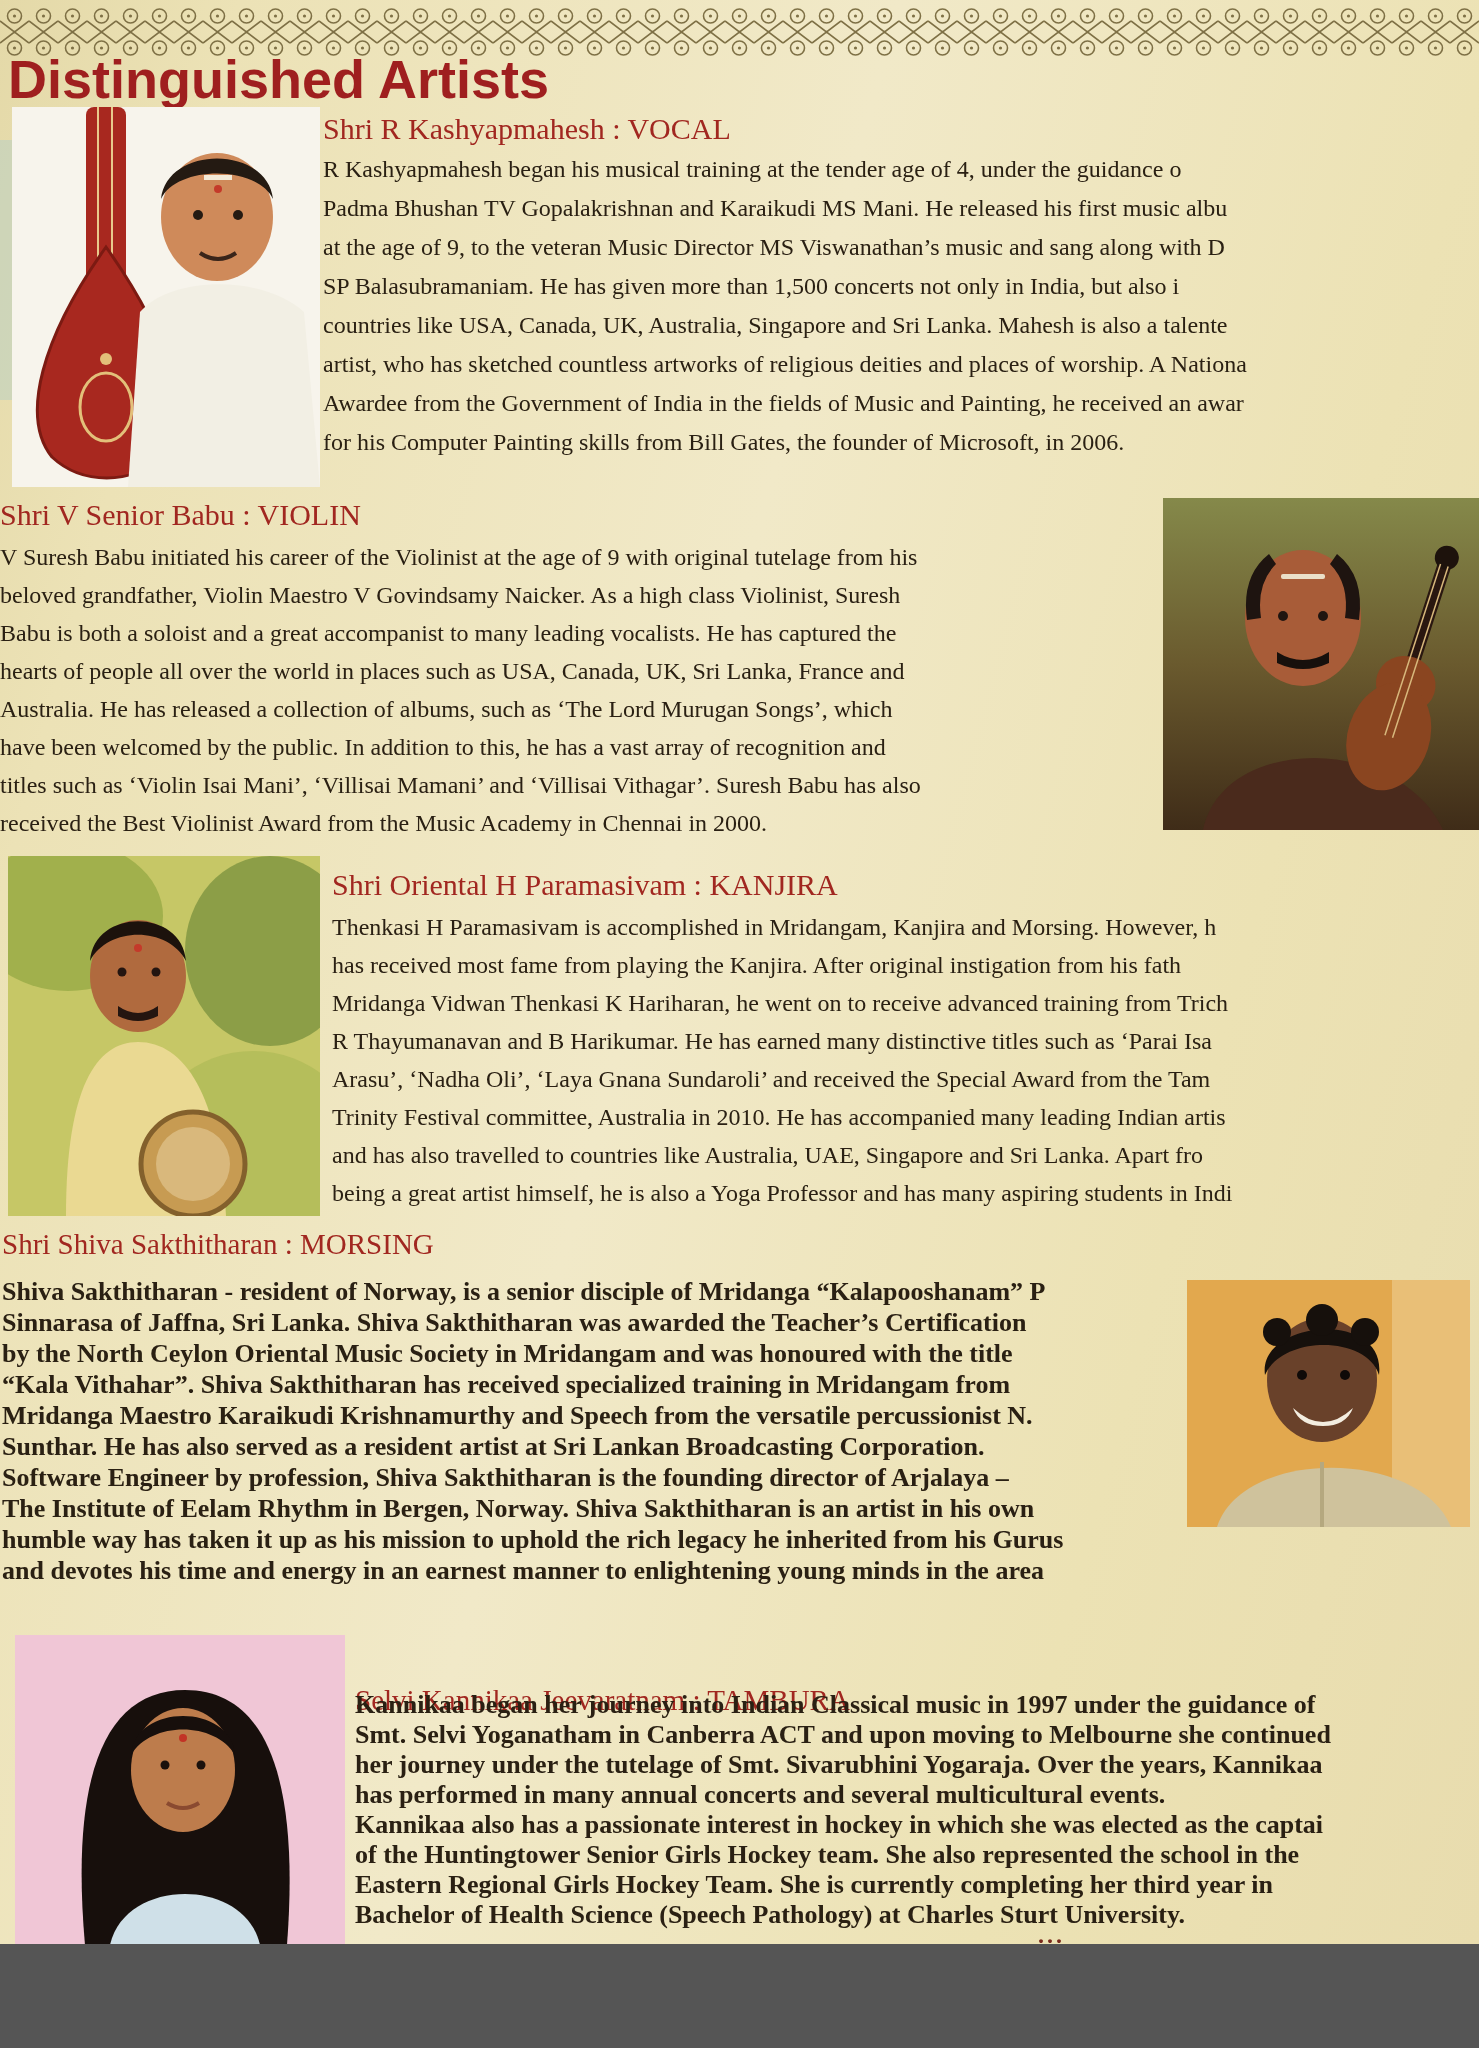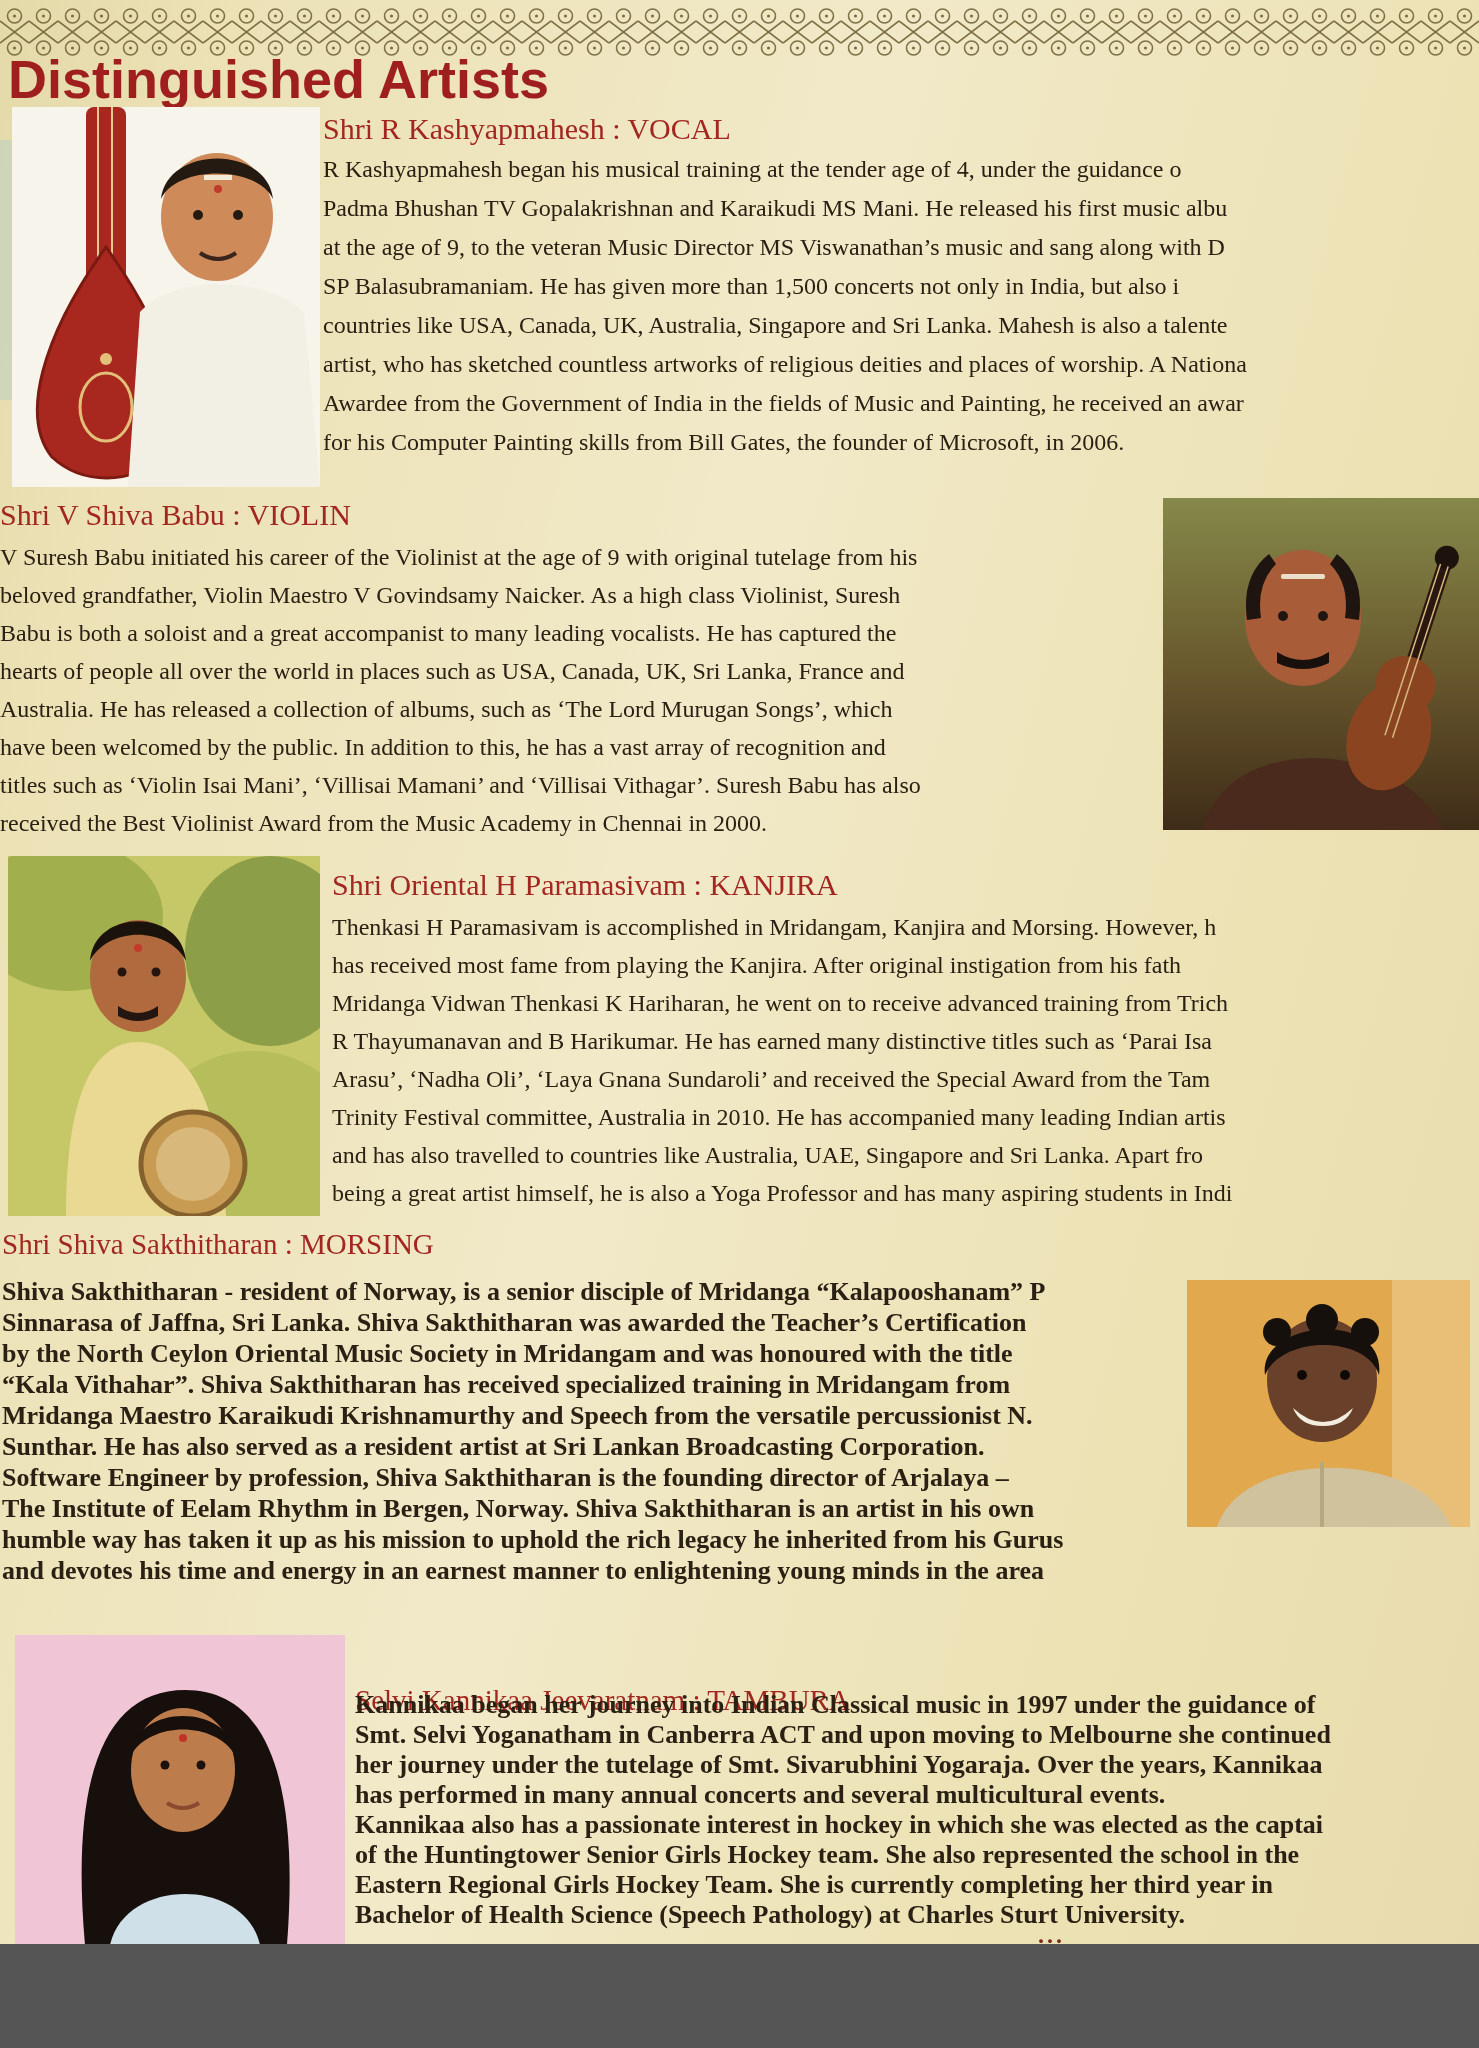--- a/index.html
+++ b/index.html
@@ -94,21 +94,21 @@
     <ellipse cx="205" cy="110" rx="56" ry="64" fill="#cf8a5a"></ellipse>
     <path d="M149 92 C 155 38, 255 38, 261 92 C 245 58, 165 58, 149 92 Z" fill="#241a12"></path>
     <rect x="192" y="68" width="28" height="5" fill="#f3ead8"></rect>
     <circle cx="206" cy="82" r="4" fill="#c43a2a"></circle>
     <circle cx="186" cy="108" r="5" fill="#241a12"></circle>
     <circle cx="226" cy="108" r="5" fill="#241a12"></circle>
     <path d="M188 146 q 18 12 36 0" stroke="#3a251a" stroke-width="4" fill="none"></path>
     <path d="M128 205 C 160 168, 252 168, 292 205 L 308 380 L 116 380 Z" fill="#f2efe4"></path>
   </svg>
 
-  <div class="sec-heading" id="h2">Shri V Shiva Babu : VIOLIN</div>
+  <div class="sec-heading" id="h2">Shri V Senior Babu : VIOLIN</div>
   <div class="textblock" id="t2">
       <div class="line">V Suresh Babu initiated his career of the Violinist at the age of 9 with original tutelage from his</div>
       <div class="line">beloved grandfather, Violin Maestro V Govindsamy Naicker. As a high class Violinist, Suresh</div>
       <div class="line">Babu is both a soloist and a great accompanist to many leading vocalists. He has captured the</div>
       <div class="line">hearts of people all over the world in places such as USA, Canada, UK, Sri Lanka, France and</div>
       <div class="line">Australia. He has released a collection of albums, such as ‘The Lord Murugan Songs’, which</div>
       <div class="line">have been welcomed by the public. In addition to this, he has a vast array of recognition and</div>
       <div class="line">titles such as ‘Violin Isai Mani’, ‘Villisai Mamani’ and ‘Villisai Vithagar’. Suresh Babu has also</div>
       <div class="line">received the Best Violinist Award from the Music Academy in Chennai in 2000.</div>
     </div>

